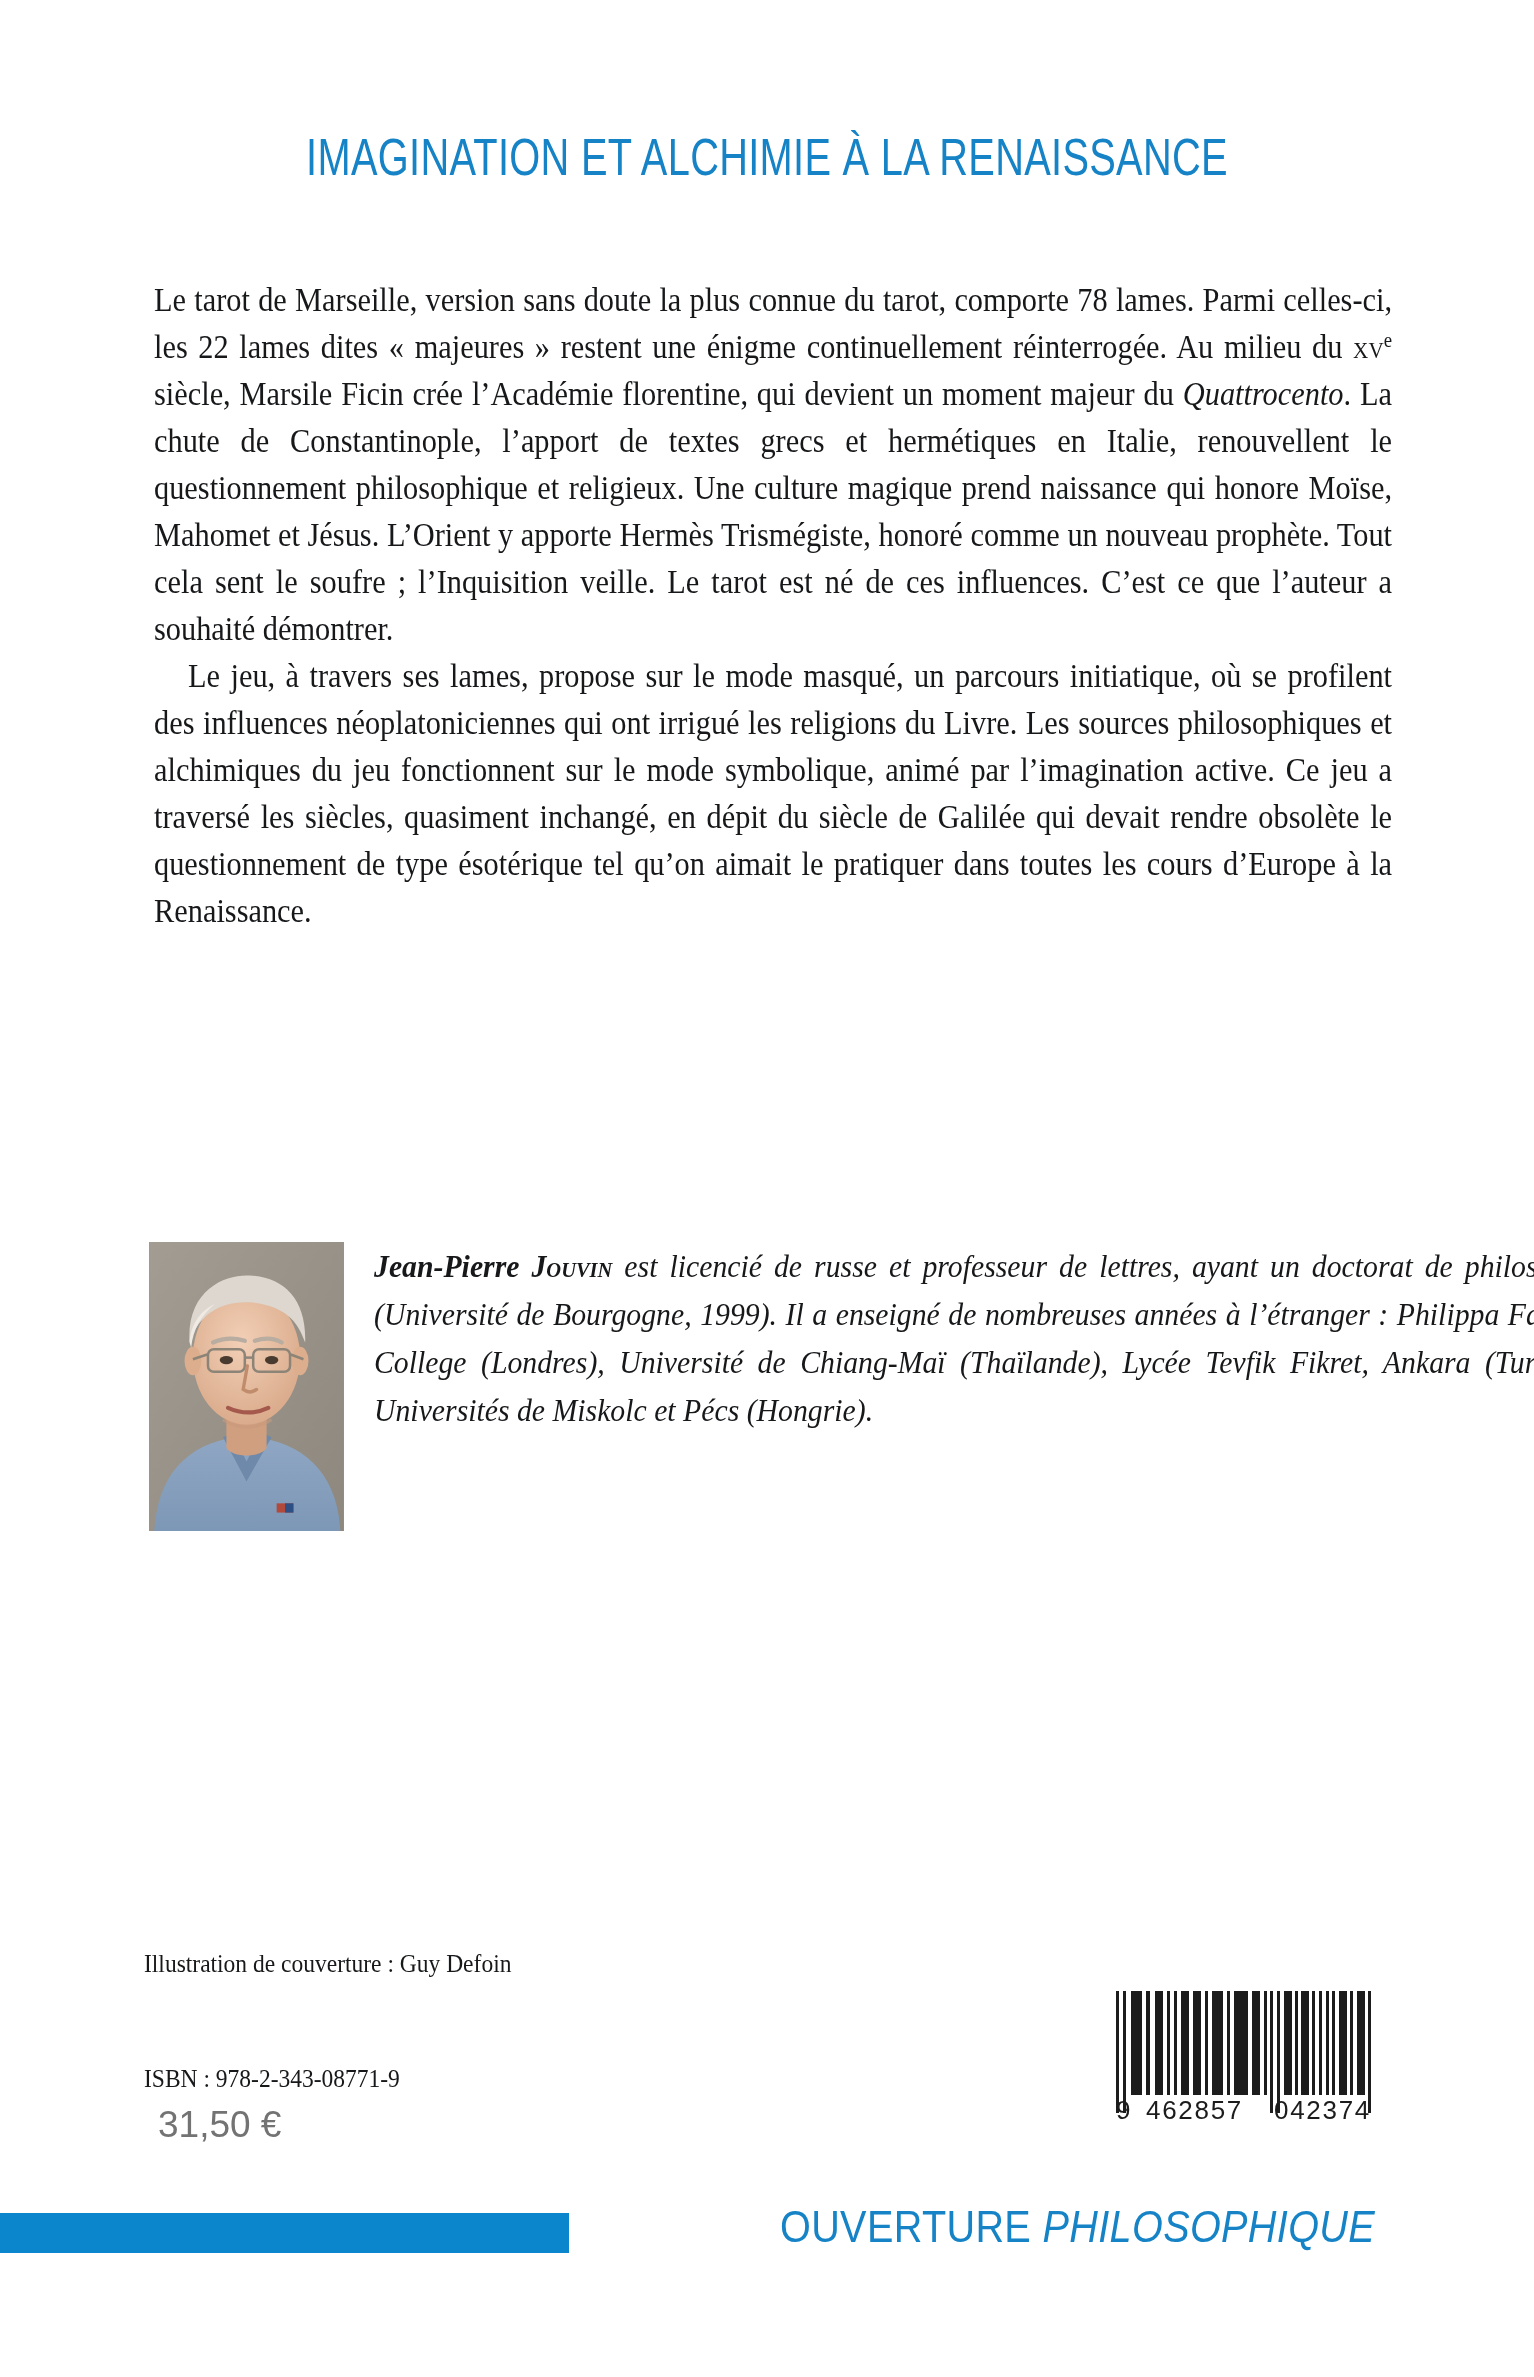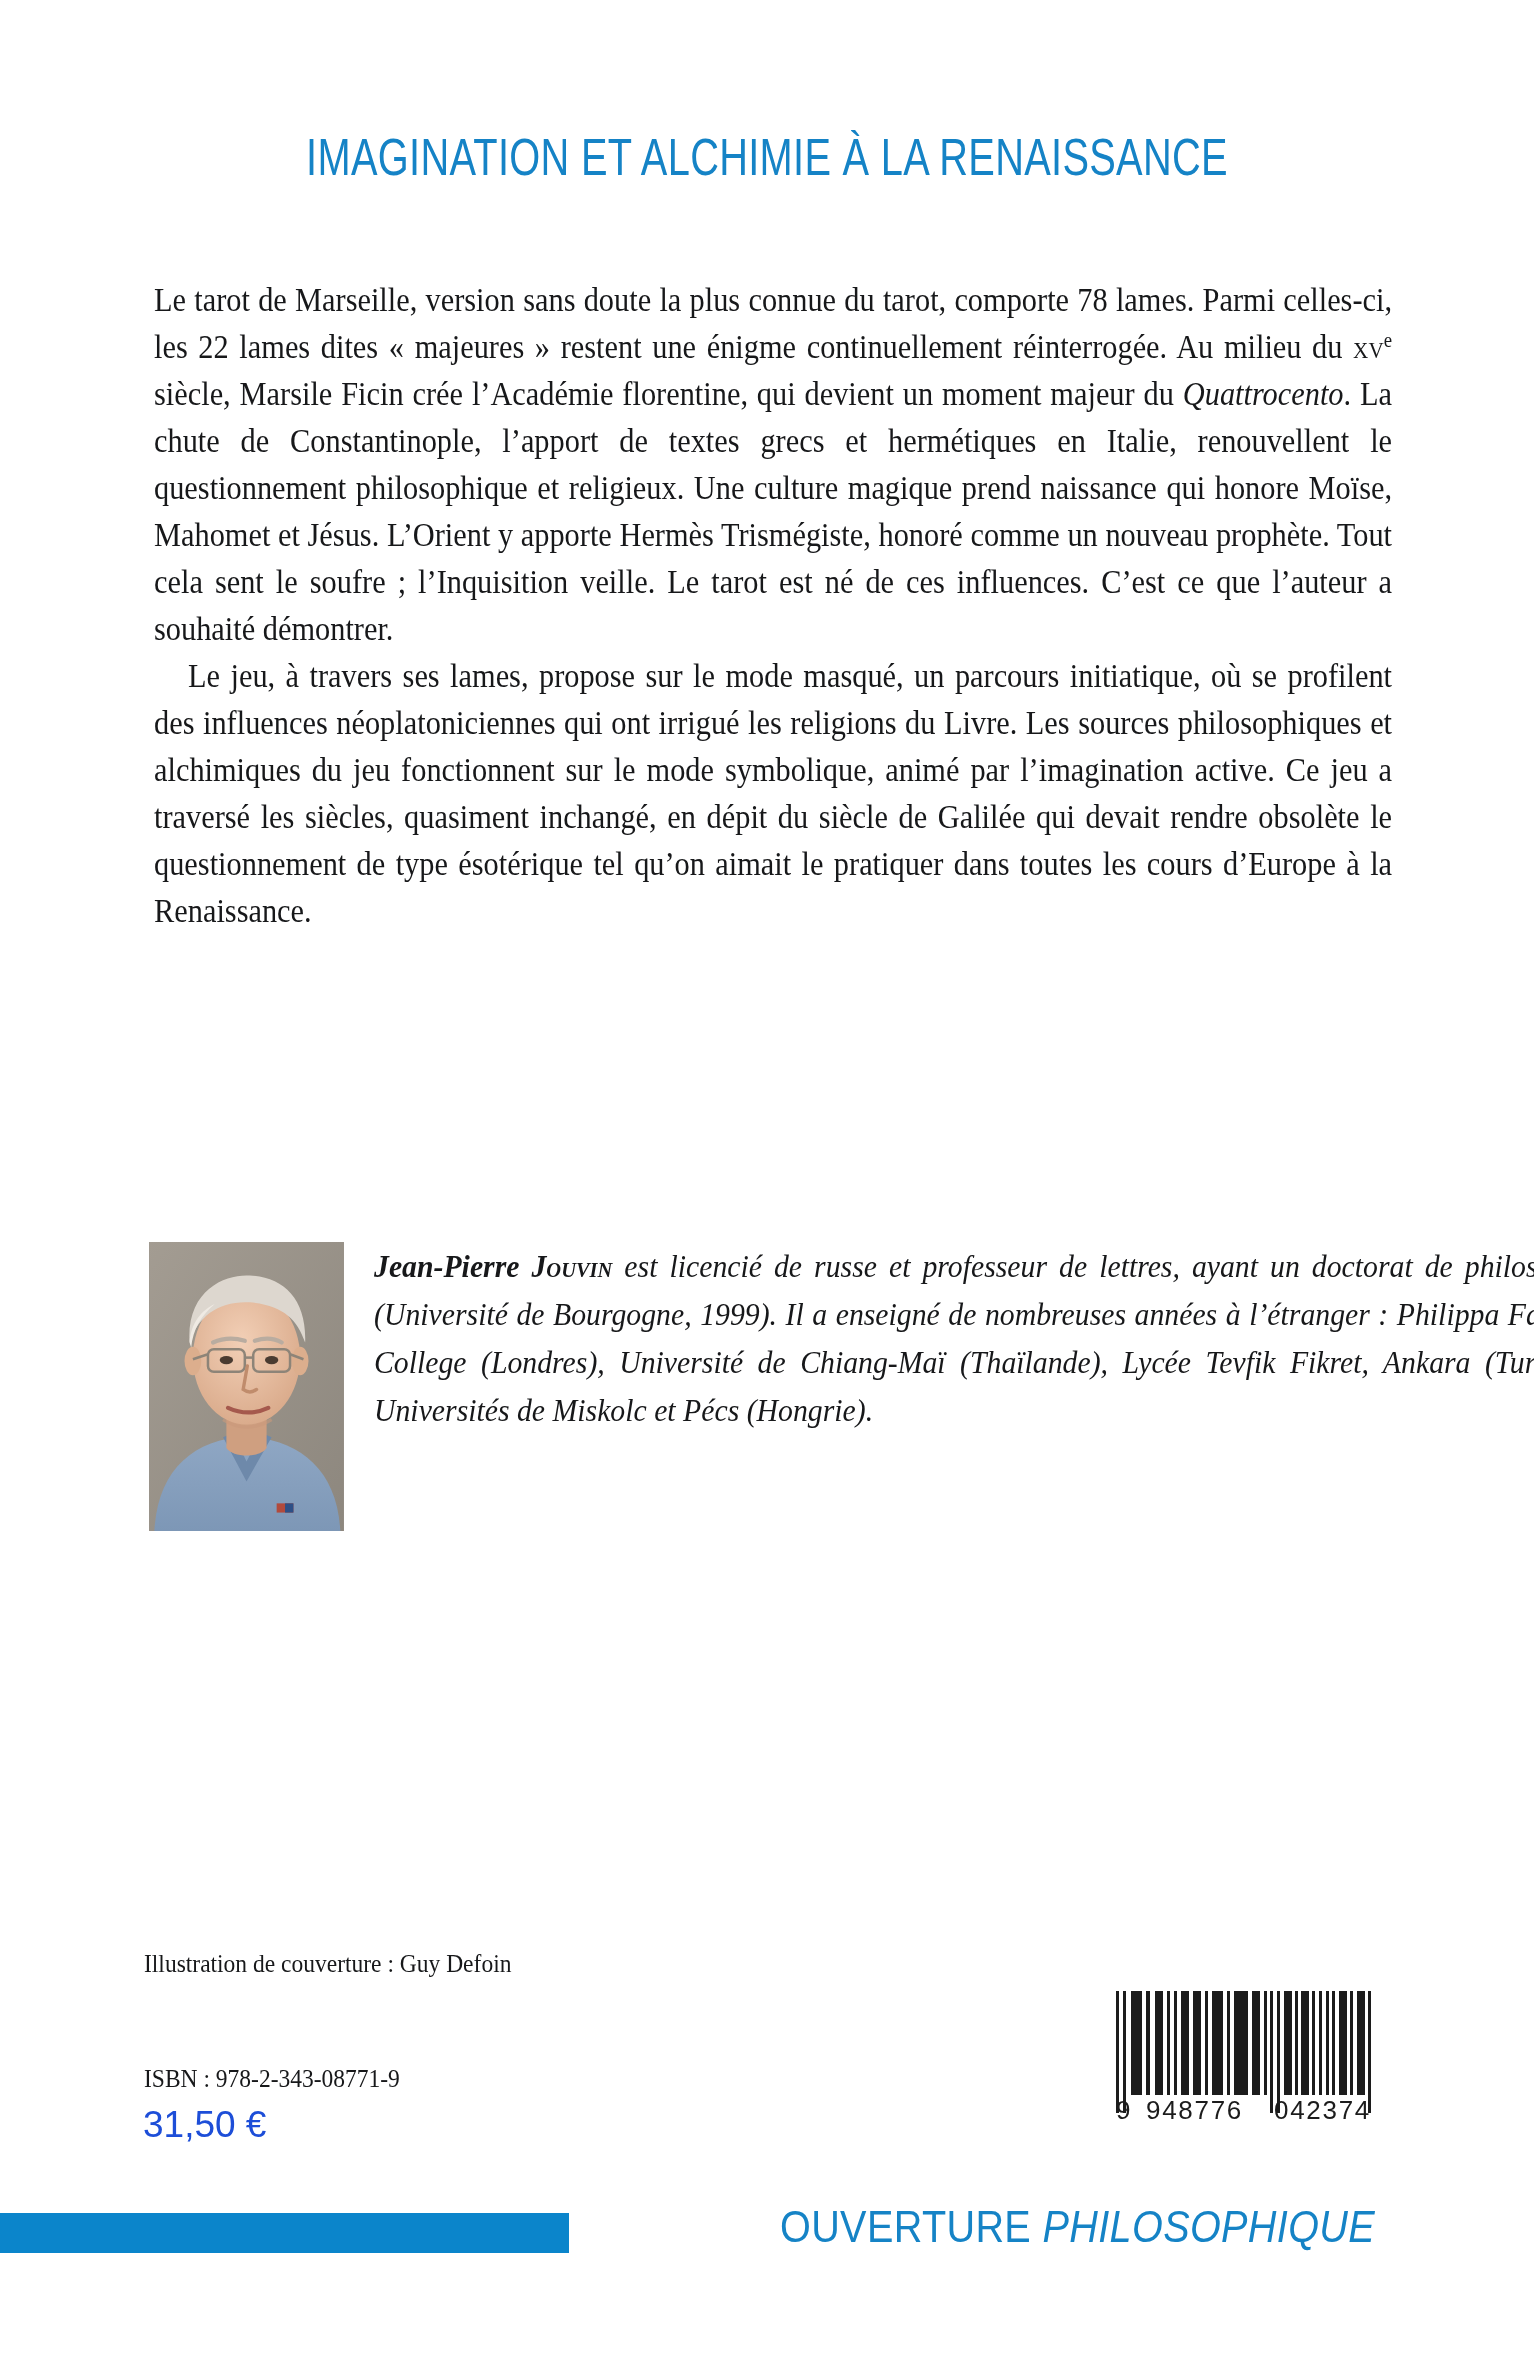--- a/index.html
+++ b/index.html
@@ -121,25 +121,25 @@
     top: 2065px;
     font-size: 25px;
     font-family: "Liberation Serif", serif;
     color: #17181a;
     transform: scaleX(0.94);
     transform-origin: left top;
     white-space: nowrap;
   }
   #price {
     position: absolute;
-    left: 143px;
+    left: 158px;
     top: 2104px;
     font-family: "Liberation Sans", sans-serif;
     font-size: 37px;
-    color: #1d4ed8;
+    color: #737373;
     white-space: nowrap;
   }
 
   
   #barcode-block {
     position: absolute;
     left: 1116px;
     top: 1991px;
     width: 252px;
     height: 148px;
@@ -299,20 +299,20 @@
     <i style="left:203px;width:3.4px;height:104px"></i>
     <i style="left:210px;width:3.4px;height:104px"></i>
     <i style="left:216px;width:3.4px;height:104px"></i>
     <i style="left:223px;width:7.6px;height:104px"></i>
     <i style="left:234px;width:3.4px;height:104px"></i>
     <i style="left:241px;width:7.6px;height:104px"></i>
     <i style="left:252px;width:3.4px;height:122px"></i>
   </div>
   <div id="barcode-digits">
     <span id="bc-d1">9</span>
-    <span id="bc-d2">948776</span>
+    <span id="bc-d2">462857</span>
     <span id="bc-d3">042374</span>
   </div>
 </div>
 
 <div id="series-bar"></div>
 <div id="series-name"><span>OUVERTURE </span><span class="ital">PHILOSOPHIQUE</span></div>
 
 
 </body></html>

